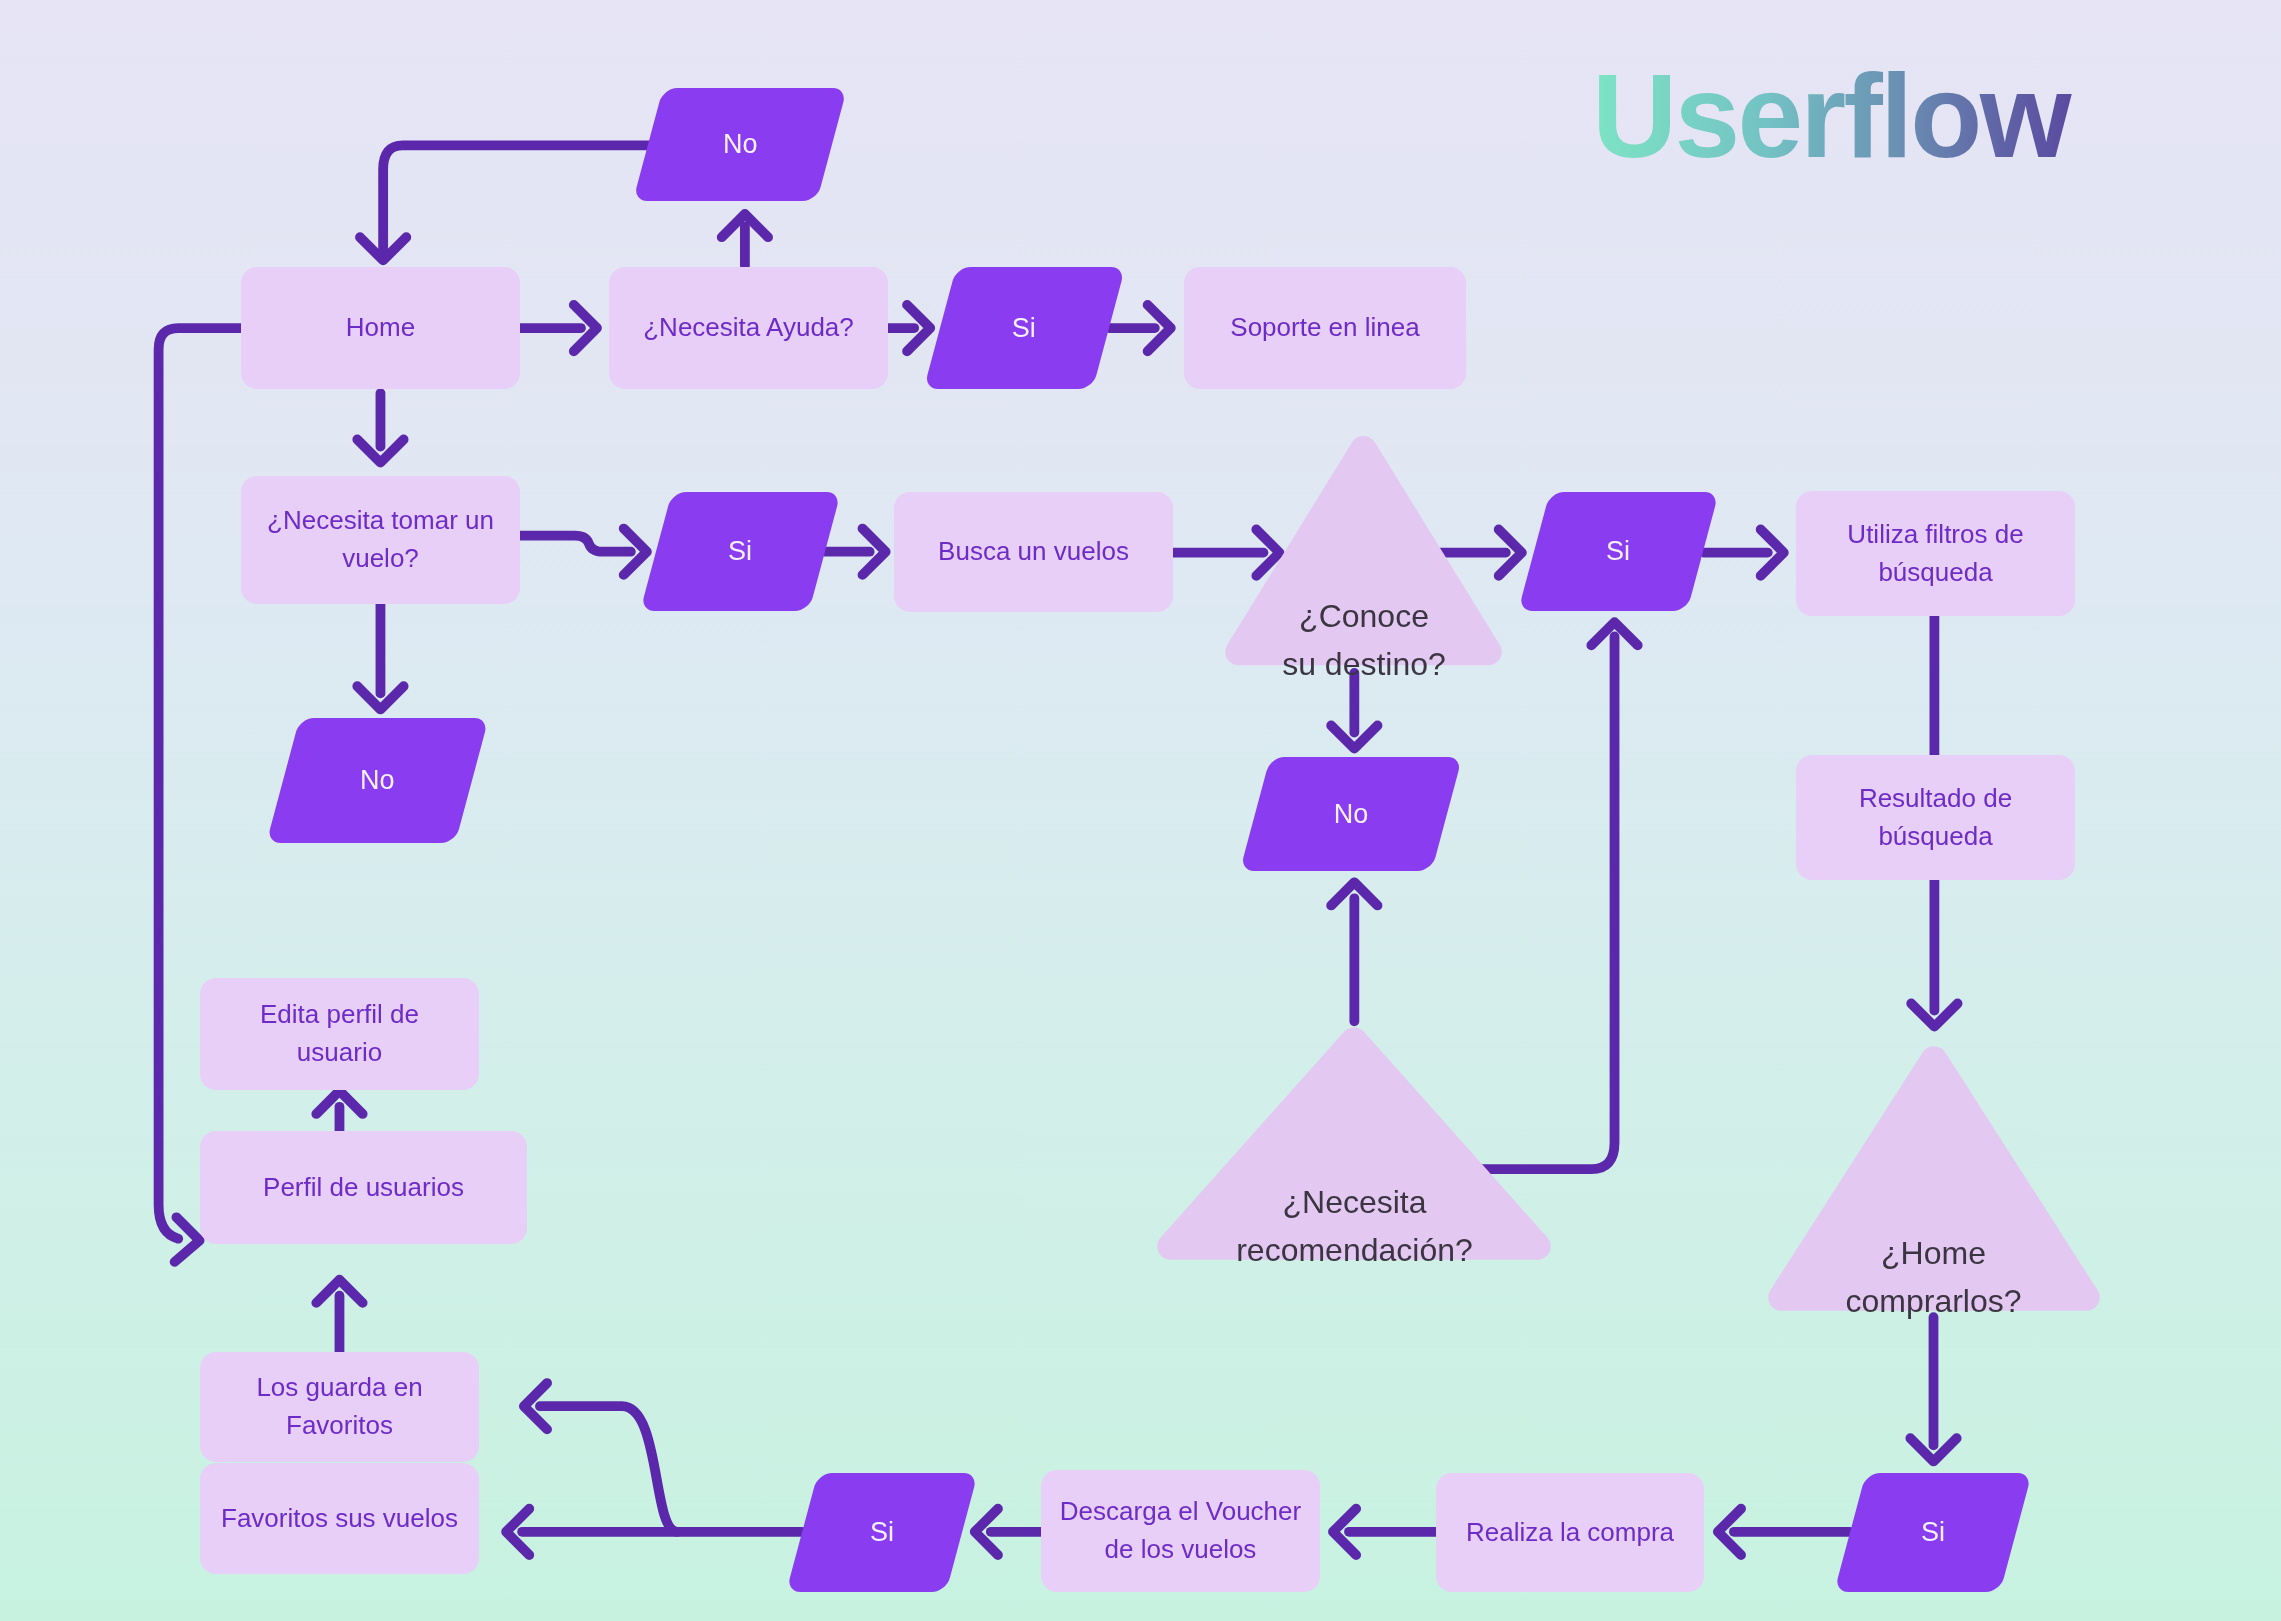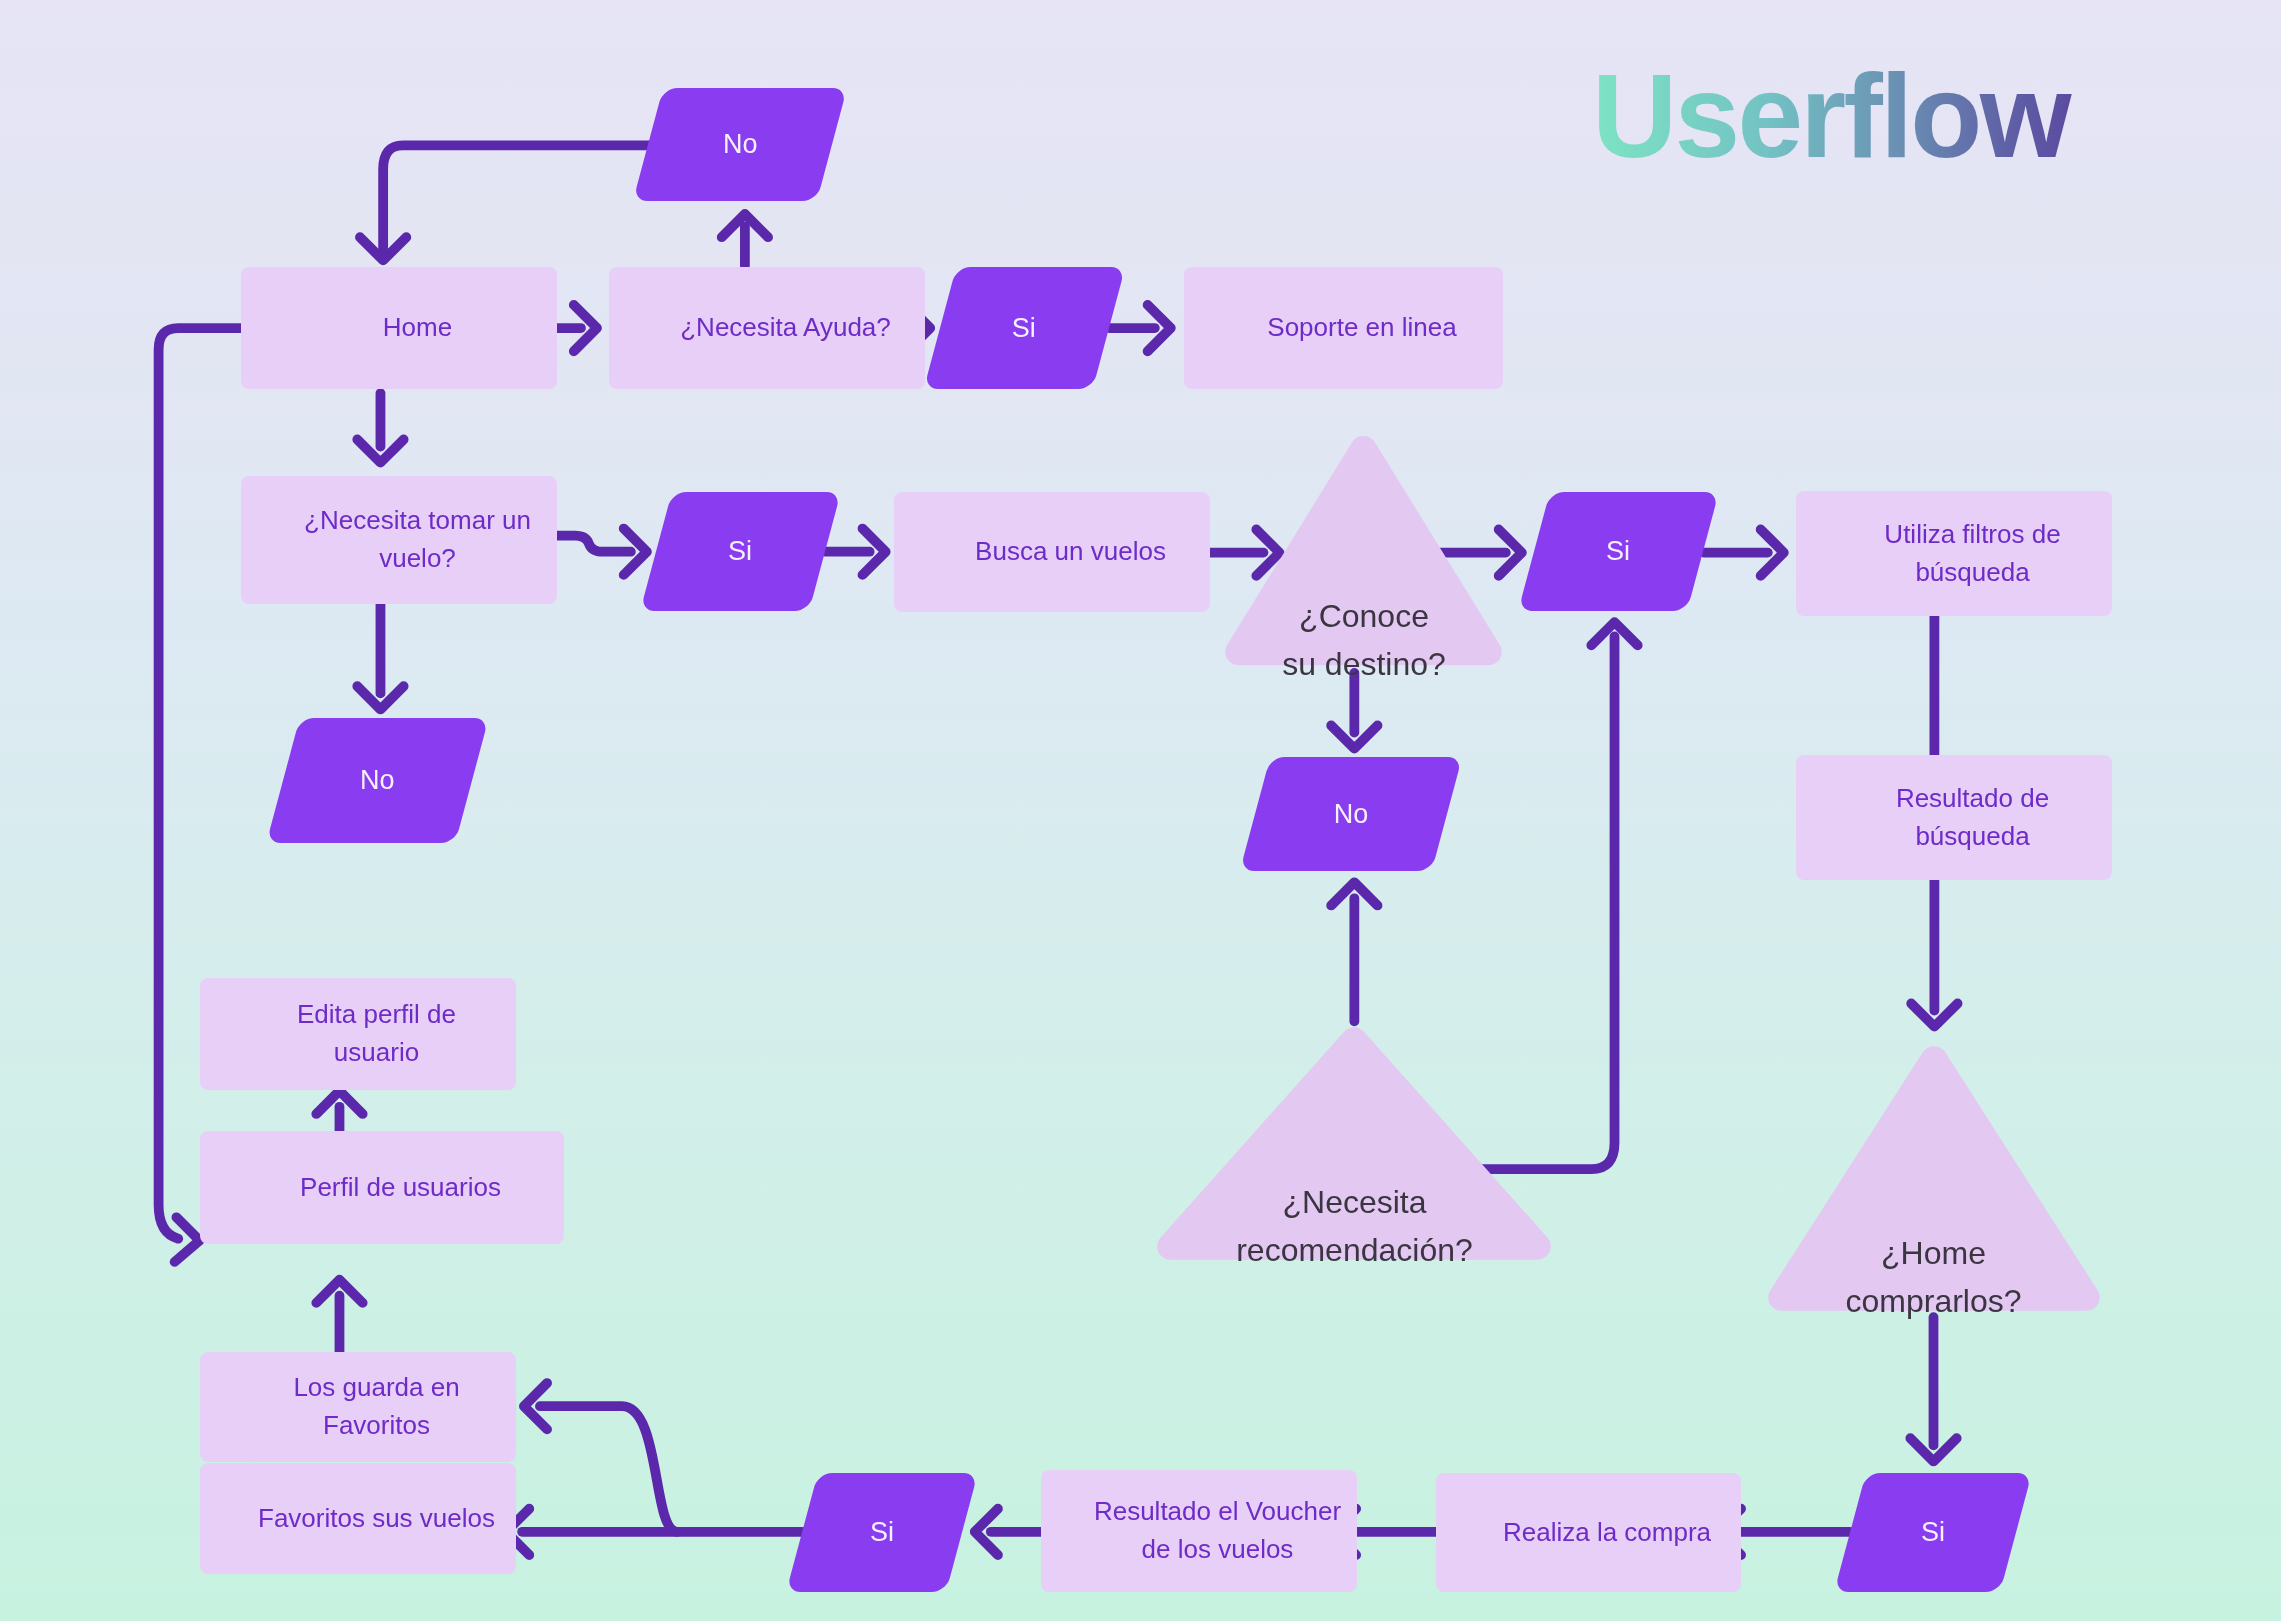--- a/index.html
+++ b/index.html
@@ -10,23 +10,23 @@
     overflow:hidden;
     background:linear-gradient(180deg,#E6E4F5 0%,#E2E6F3 22%,#DCEAF2 42%,#D2EFE9 68%,#C7F2E0 100%);
   }
   .logo{
     position:absolute;left:1592px;top:37px;width:624px;height:143px;
     font-size:118px;font-weight:bold;letter-spacing:-2.7px;line-height:143px;
     background:linear-gradient(90deg,#7DE4C4 0%,#73C2C4 28%,#6B93B4 48%,#5F62A6 66%,#5A3F9E 82%,#53308B 100%);
     -webkit-background-clip:text;background-clip:text;color:transparent;margin-top:8px;
   }
   .box{
-    position:absolute;background:#E8CFF7;border-radius:8px;
+    position:absolute;background:#E8CFF7;border-radius:16px;
     display:flex;align-items:center;justify-content:center;text-align:center;
-    color:#6D2BC7;font-size:26px;line-height:1.45;font-weight:500;padding-left:37px;
+    color:#6D2BC7;font-size:26px;line-height:1.45;font-weight:500;
   }
   .box .lbl{white-space:pre-line;}
   .para{
     position:absolute;background:#8A3DF0;border-radius:14.3px;transform:skewX(-15deg);
     display:flex;align-items:center;justify-content:center;
   }
   .para .lbl{transform:skewX(15deg);color:#F7F1FD;font-size:27px;}
   .tri-label{
     position:absolute;text-align:center;color:#3B3542;font-size:32px;line-height:1.5;
     white-space:pre-line;
@@ -164,21 +164,21 @@
       <span class="lbl">Perfil de usuarios</span>
     </div>
   <div class="box" style="left:200px;top:1352px;width:279px;height:110px">
       <span class="lbl">Los guarda en
 Favoritos</span>
     </div>
   <div class="box" style="left:200px;top:1463px;width:279px;height:111px">
       <span class="lbl">Favoritos sus vuelos</span>
     </div>
   <div class="box" style="left:1041px;top:1470px;width:279px;height:122px">
-      <span class="lbl">Resultado el Voucher
+      <span class="lbl">Descarga el Voucher
 de los vuelos</span>
     </div>
   <div class="box" style="left:1436px;top:1473px;width:268px;height:119px">
       <span class="lbl">Realiza la compra</span>
     </div>
 
   <div class="para" style="left:648px;top:88px;width:184px;height:113px">
       <span class="lbl">No</span>
     </div>
   <div class="para" style="left:940px;top:267px;width:169px;height:122px">

